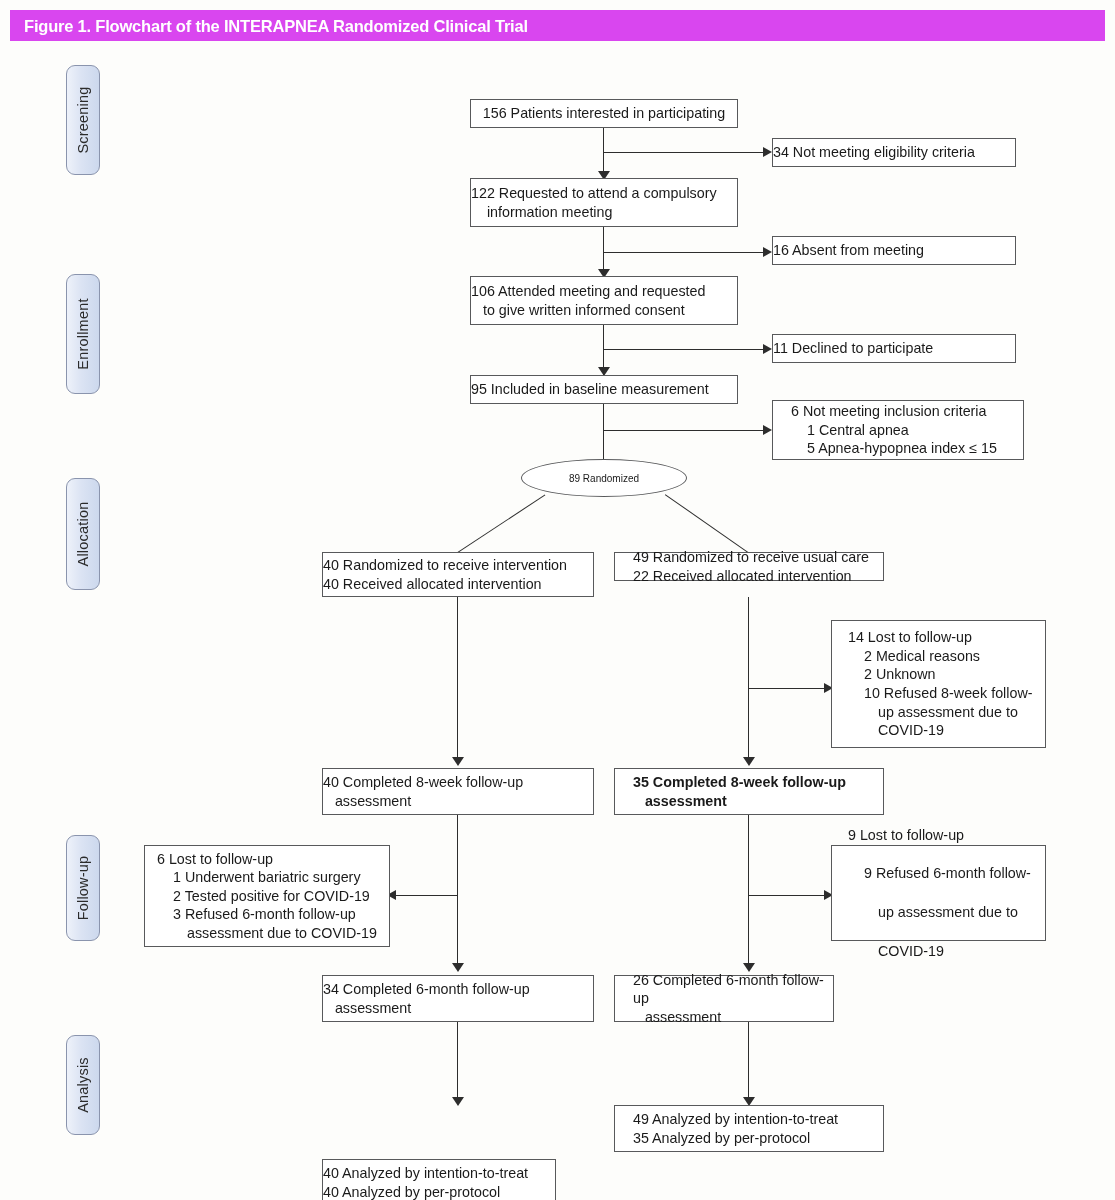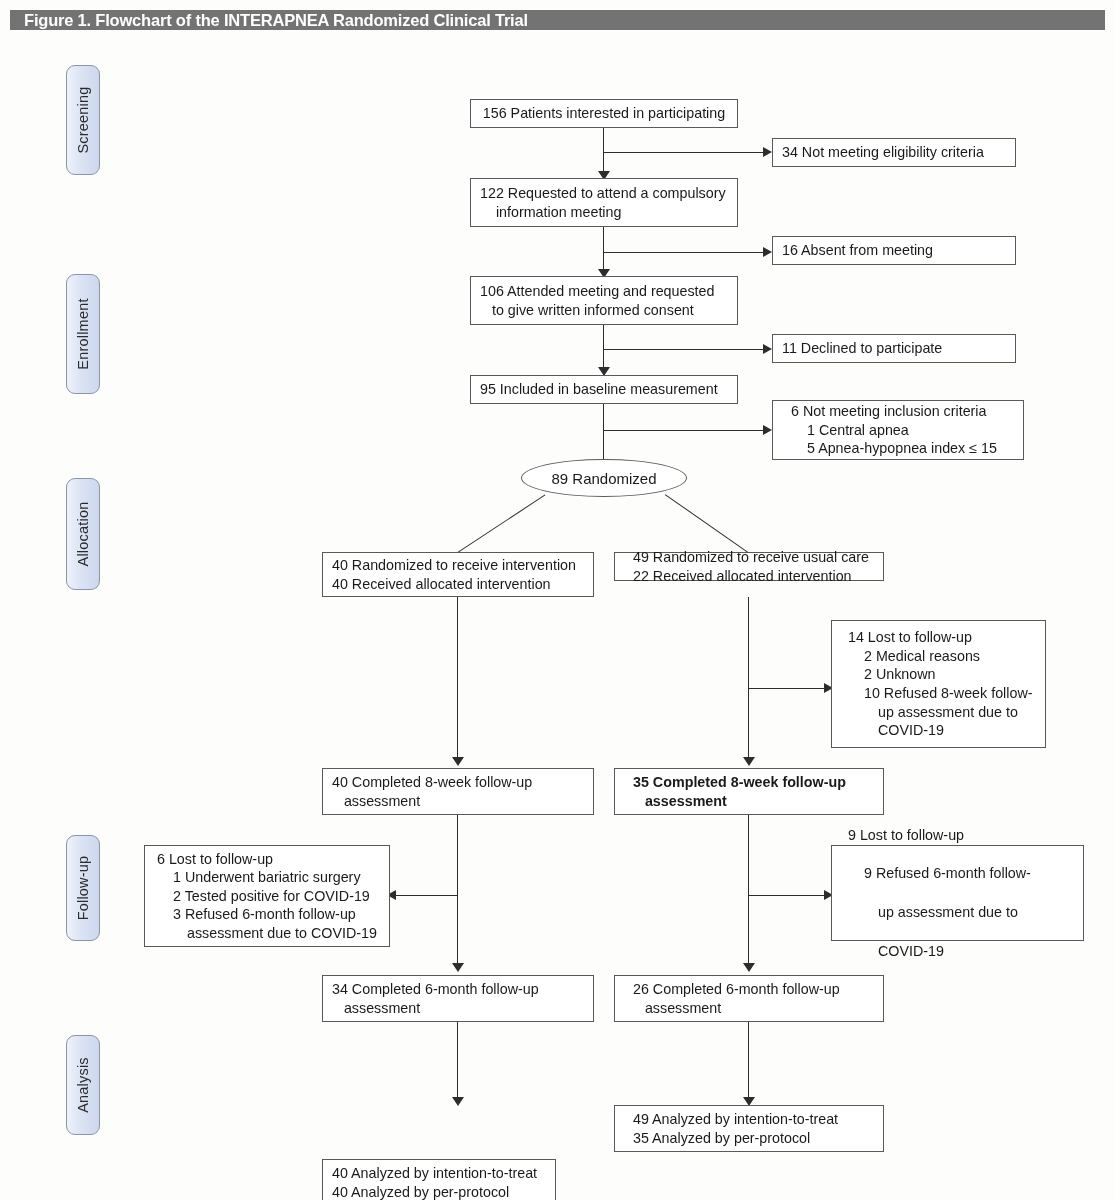--- a/index.html
+++ b/index.html
@@ -18,22 +18,22 @@
     background: #fdfdfb;
     overflow: hidden;
   }
 
   
   #title-bar {
     position: absolute;
     left: 10px;
     top: 10px;
     width: 1095px;
-    height: 20px;
-    background: #737373;
+    height: 31px;
+    background: #d946ef;
     box-sizing: border-box;
   }
   #title-bar .title-text {
     position: absolute;
     left: 14px;
     top: 50%;
     transform: translateY(-50%);
     color: #ffffff;
     font-size: 16.5px;
     font-weight: bold;
@@ -61,21 +61,21 @@
     color: #2b2b2b;
     letter-spacing: 0.2px;
   }
 
   
   .fbox {
     position: absolute;
     border: 1.4px solid #58595b;
     background: #ffffff;
     box-sizing: border-box;
-    padding: 5px 9px;
+    padding: 5px 0;
     font-size: 14.3px;
     line-height: 1.30;
     color: #1a1a1a;
     display: flex;
     flex-direction: column;
     justify-content: center;
     white-space: pre-wrap;
   }
   .fbox .ln { display: block; }
   .fbox .ind1 { padding-left: 16px; }
@@ -84,21 +84,21 @@
   
   .fellipse {
     position: absolute;
     border: 1.4px solid #58595b;
     background: #ffffff;
     border-radius: 50%;
     box-sizing: border-box;
     display: flex;
     align-items: center;
     justify-content: center;
-    font-size: 15px;
+    font-size: 10px;
     color: #1a1a1a;
   }
 
   
   .vline {
     position: absolute;
     width: 1.4px;
     background: #2d2d2d;
   }
   .hline {
@@ -280,33 +280,33 @@
   </div>
 
   <div class="fbox" style="left:144px; top:845px; width:246px; height:102px; padding-left:12px;">
     <span class="ln">6 Lost to follow-up</span>
     <span class="ln ind1">1 Underwent bariatric surgery</span>
     <span class="ln ind1">2 Tested positive for COVID-19</span>
     <span class="ln ind1">3 Refused 6-month follow-up</span>
     <span class="ln ind2">assessment due to COVID-19</span>
   </div>
 
-  <div class="fbox" style="left:831px; top:845px; width:253px; height:96px; padding-left:16px;gap:20px;">
+  <div class="fbox" style="left:831px; top:845px; width:215px; height:96px; padding-left:16px;gap:20px;">
     <span class="ln">9 Lost to follow-up</span>
     <span class="ln ind1">9 Refused 6-month follow-</span>
     <span class="ln ind2">up assessment due to</span>
     <span class="ln ind2">COVID-19</span>
   </div>
 
   <div class="fbox" style="left:322px; top:975px; width:272px; height:47px;">
     <span class="ln">34 Completed 6-month follow-up</span>
     <span class="ln">   assessment</span>
   </div>
 
-  <div class="fbox" style="left:614px; top:975px; width:270px; height:47px; padding-left:18px;">
+  <div class="fbox" style="left:614px; top:975px; width:220px; height:47px; padding-left:18px;">
     <span class="ln">26 Completed 6-month follow-up</span>
     <span class="ln">   assessment</span>
   </div>
 
   <div class="fbox" style="left:322px; top:1159px; width:234px; height:47px;">
     <span class="ln">40 Analyzed by intention-to-treat</span>
     <span class="ln">40 Analyzed by per-protocol</span>
   </div>
 
   <div class="fbox" style="left:614px; top:1105px; width:270px; height:47px; padding-left:18px;">

